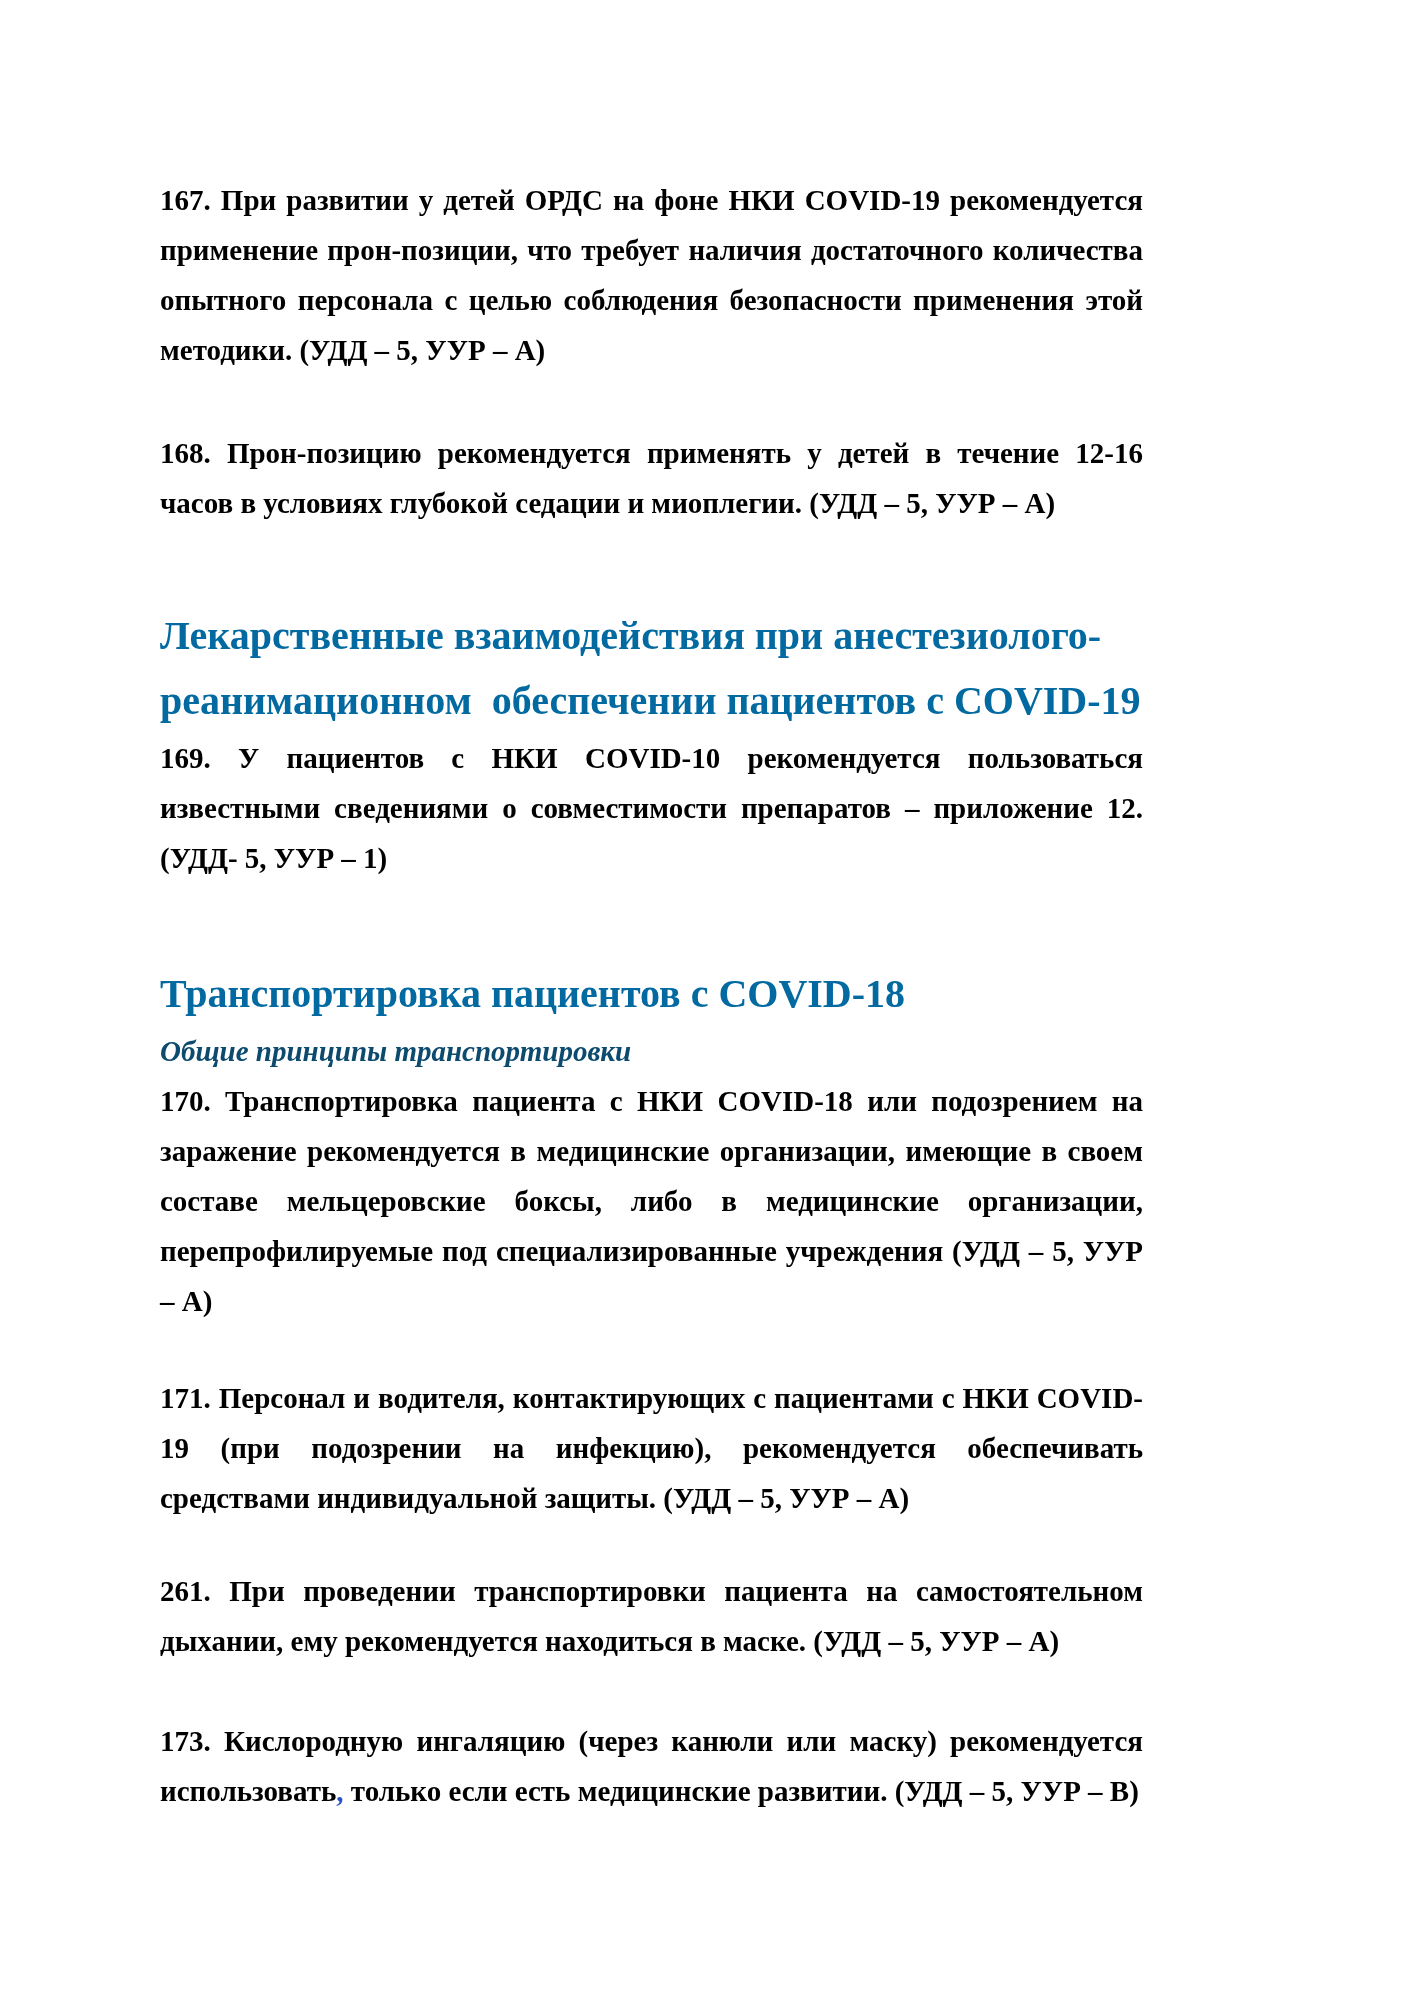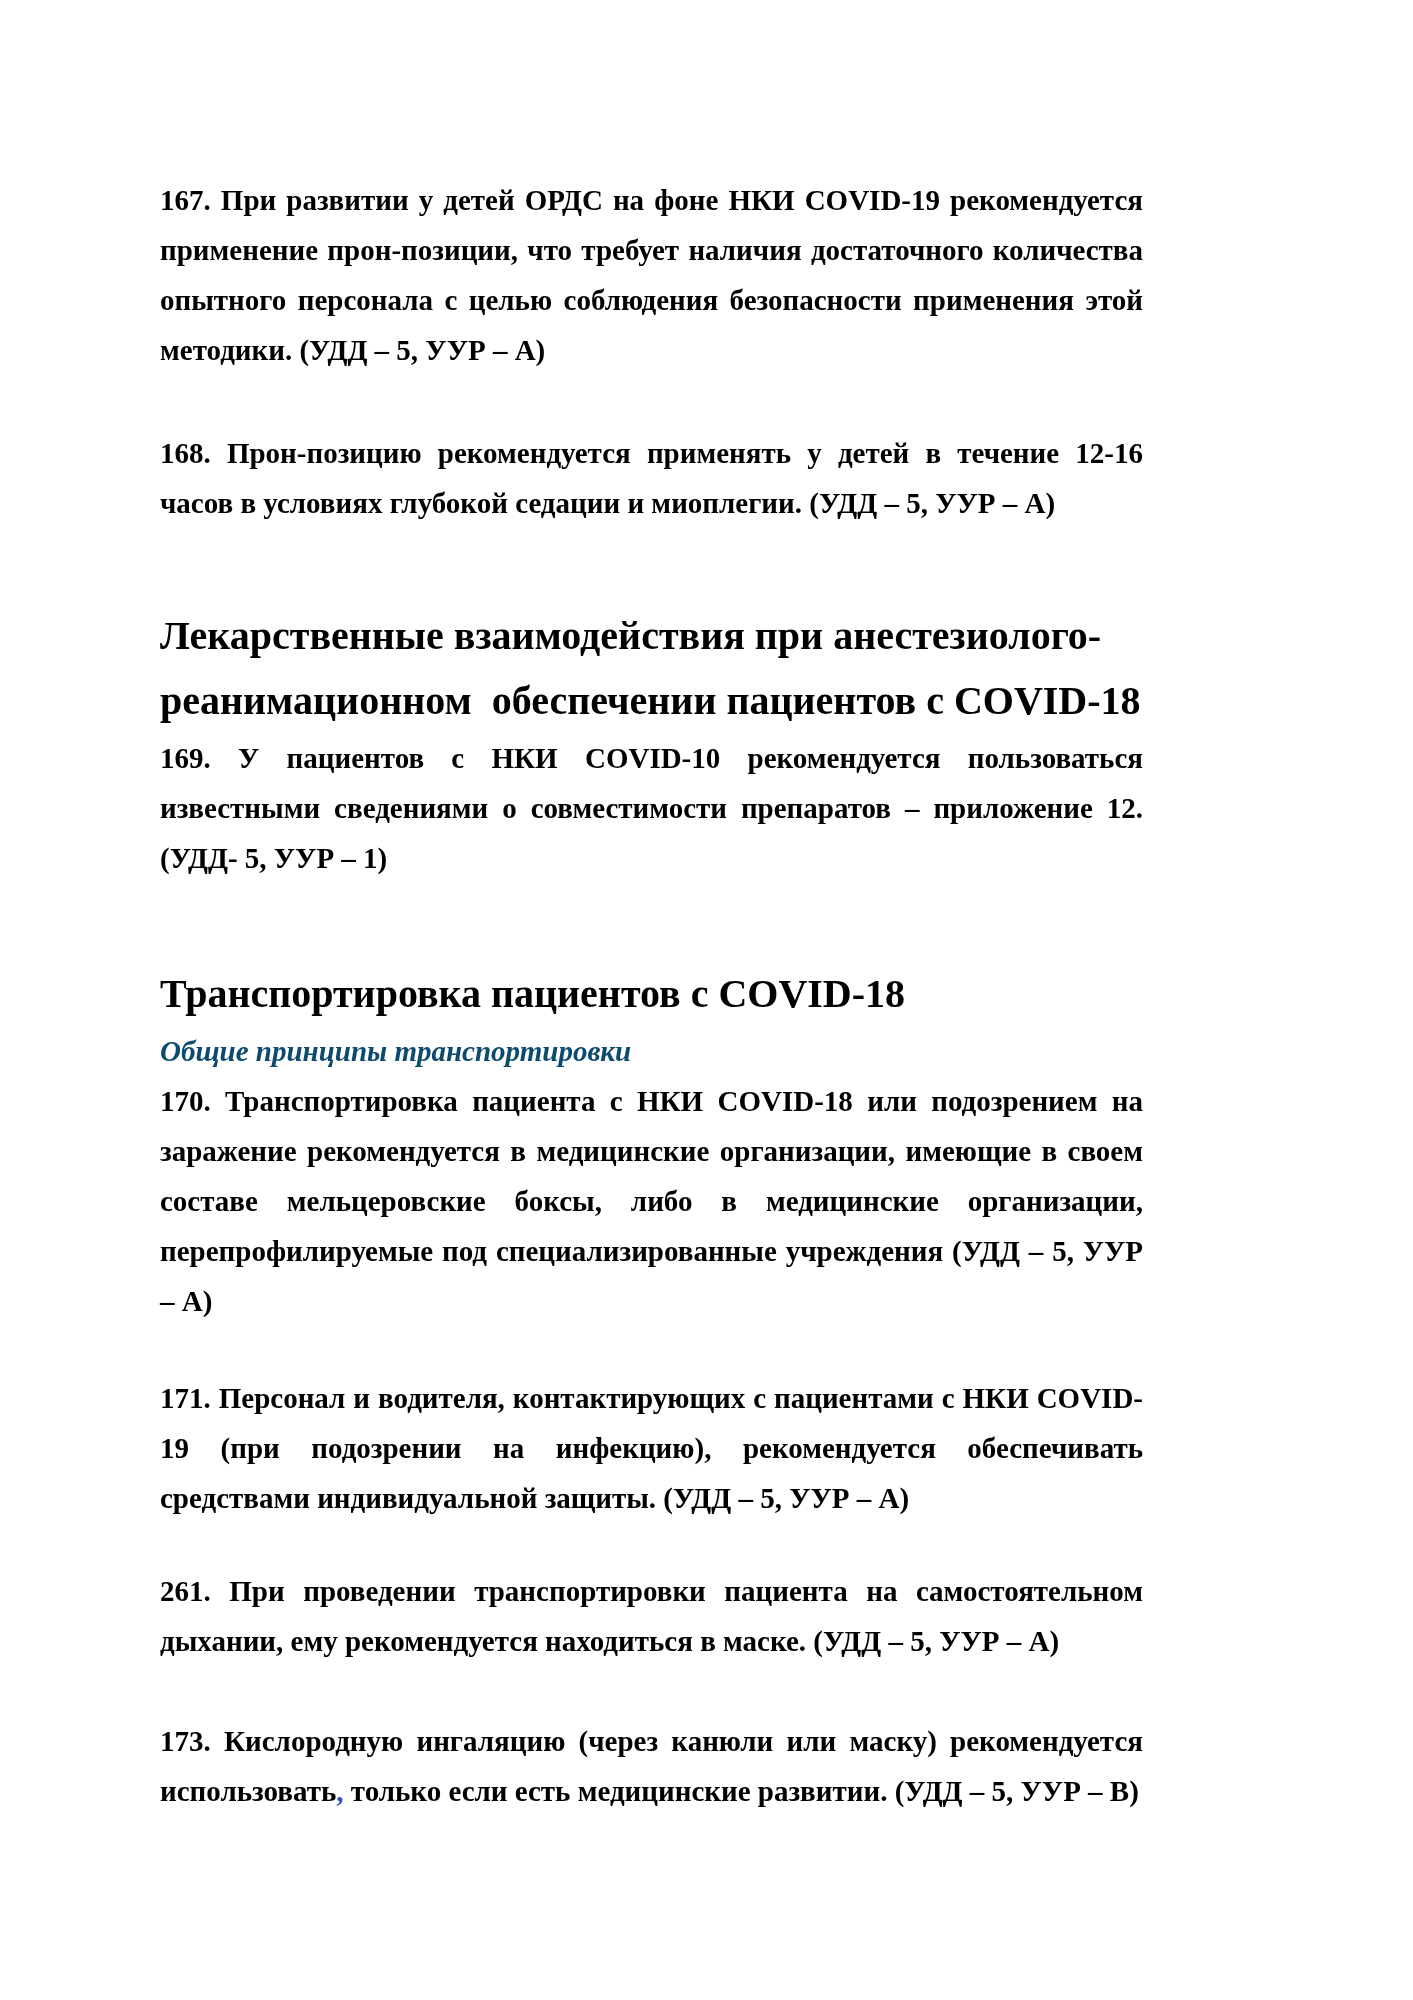--- a/index.html
+++ b/index.html
@@ -32,21 +32,21 @@
   .mb-after-h2  { margin-bottom: 27px; }
   .mb-after-sub { margin-bottom: 53px; }
   .mb-after-170 { margin-bottom: 47px; }
   .mb-after-171 { margin-bottom: 43px; font-family: Liberation Serif, serif; }
   .mb-after-172 { margin-bottom: 50px; }
 
   .section-heading {
     font-size: 40px;
     line-height: 65px;
     font-weight: bold;
-    color: #000000;
+    color: #0369a1;
     margin: 0;
     text-align: left;
   }
   .section-heading .heading-line {
     display: block;
     white-space: pre-wrap;
   }
   .sub-heading {
     font-size: 29px;
     line-height: 50px;
@@ -64,21 +64,21 @@
 <body>
 
 <div class="page">
 
   <p class="body-para mb-after-167">167. При развитии у детей ОРДС на фоне НКИ COVID-19 рекомендуется применение прон-позиции, что требует наличия достаточного количества опытного персонала с целью соблюдения безопасности применения этой методики. (УДД – 5, УУР – А)</p>
 
   <p class="body-para mb-after-168">168. Прон-позицию рекомендуется применять у детей в течение 12-16 часов в условиях глубокой седации и миоплегии. (УДД – 5, УУР – А)</p>
 
   <h1 class="section-heading mb-after-h1">
     <span class="heading-line">Лекарственные взаимодействия при анестезиолого-</span>
-    <span class="heading-line">реанимационном  обеспечении пациентов с COVID-18</span>
+    <span class="heading-line">реанимационном  обеспечении пациентов с COVID-19</span>
   </h1>
 
   <p class="body-para mb-after-169">169. У пациентов с НКИ COVID-10 рекомендуется пользоваться известными сведениями о совместимости препаратов – приложение 12. (УДД- 5, УУР – 1)</p>
 
   <h1 class="section-heading mb-after-h2">Транспортировка пациентов с COVID-18</h1>
 
   <h2 class="sub-heading mb-after-sub">Общие принципы транспортировки</h2>
 
   <p class="body-para mb-after-170">170. Транспортировка пациента с НКИ COVID-18 или подозрением на заражение рекомендуется в медицинские организации, имеющие в своем составе мельцеровские боксы, либо в медицинские организации, перепрофилируемые под специализированные учреждения (УДД – 5, УУР – А)</p>
 

